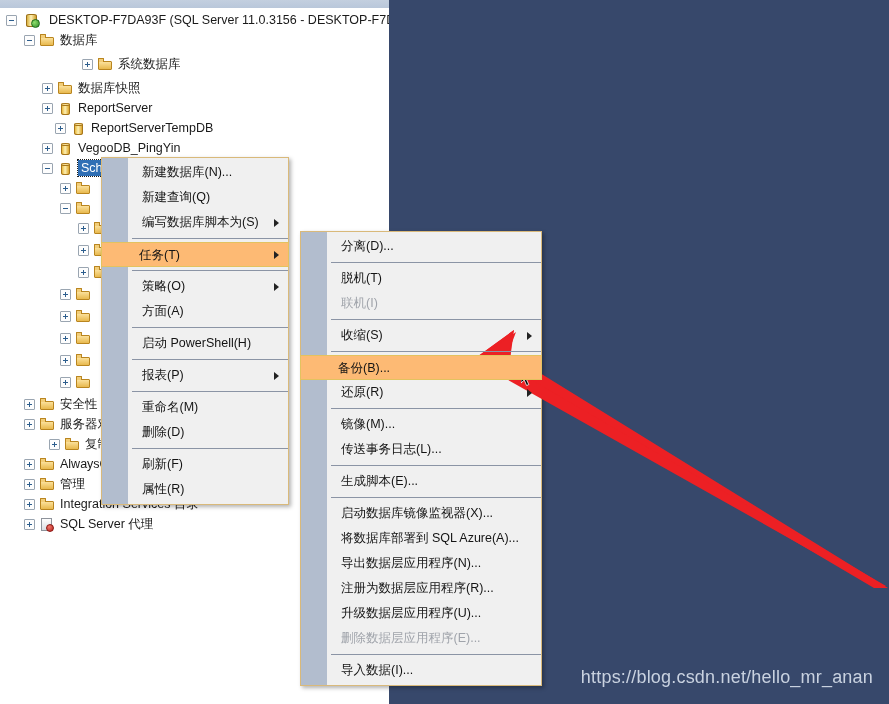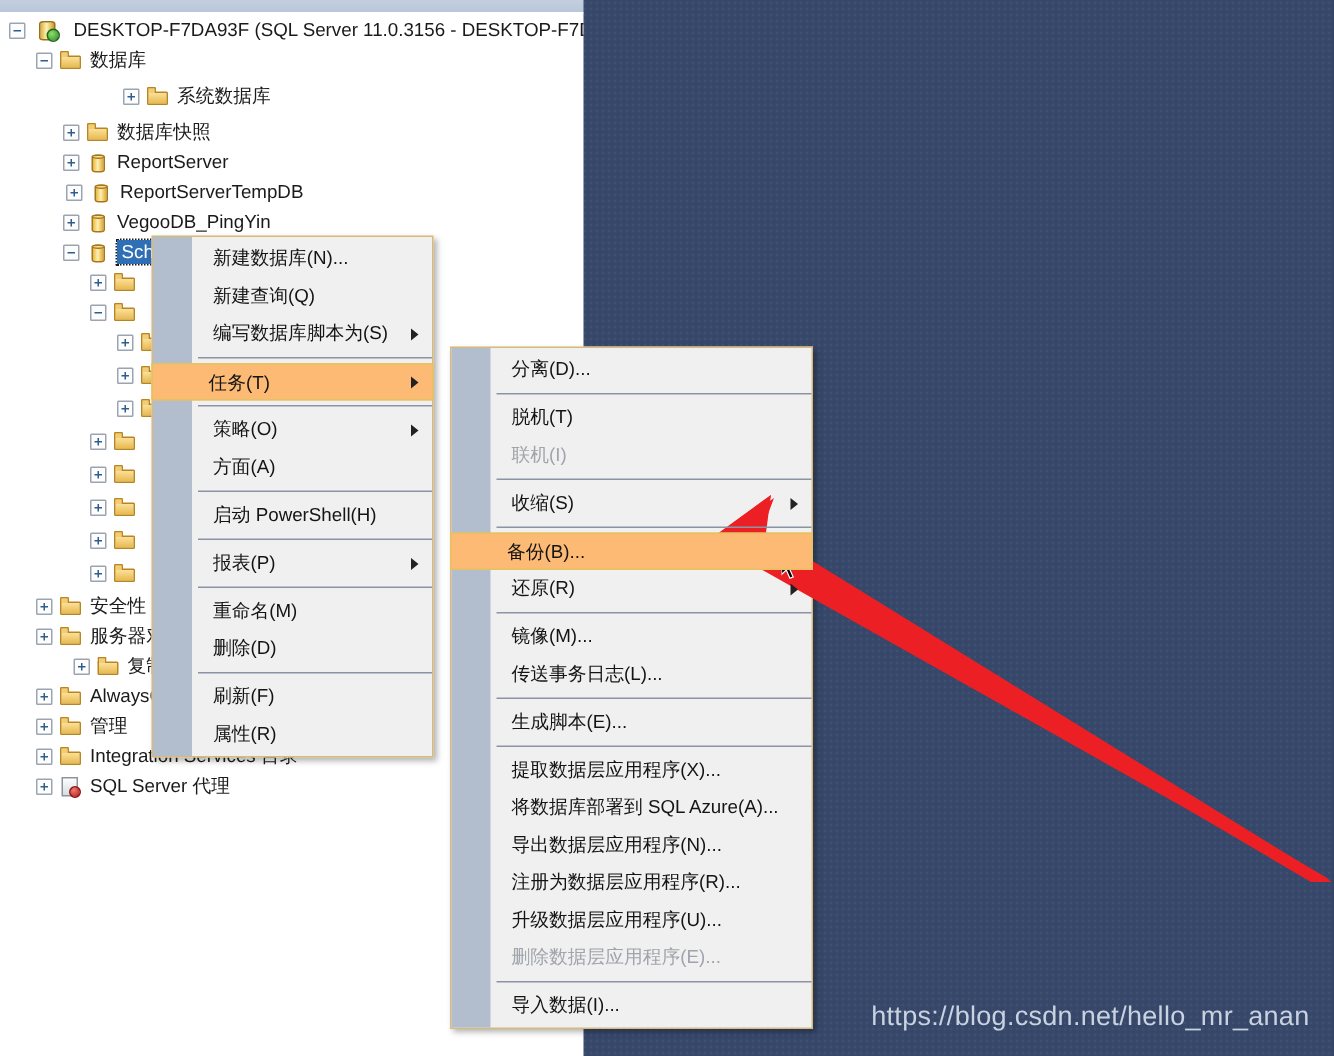--- a/index.html
+++ b/index.html
@@ -157,21 +157,21 @@
   <div class="row" style="left:6px;top:2px;">
     <span class="exp"></span>
     <span class="ico server"></span>
     <span class="lbl">DESKTOP-F7DA93F (SQL Server 11.0.3156 - DESKTOP-F7DA</span>
   </div>
   <div id="tree-nodes">
       <div class="row" style="left: 24px; top: 22px;"><span class="exp"></span><span class="ico folder"></span><span class="lbl">数据库</span></div>
       <div class="row" style="left: 42px; top: 46px; padding-left: 40px;"><span class="exp plus"></span><span class="ico folder"></span><span class="lbl">系统数据库</span></div>
       <div class="row" style="left: 42px; top: 70px;"><span class="exp plus"></span><span class="ico folder"></span><span class="lbl">数据库快照</span></div>
       <div class="row" style="left: 42px; top: 90px;"><span class="exp plus"></span><span class="ico db"></span><span class="lbl">ReportServer</span></div>
-      <div class="row" style="left: 44px; top: 110px;"><span class="exp plus"></span><span class="ico db"></span><span class="lbl">ReportServerTempDB</span></div>
+      <div class="row" style="left: 55px; top: 110px;"><span class="exp plus"></span><span class="ico db"></span><span class="lbl">ReportServerTempDB</span></div>
       <div class="row" style="left: 42px; top: 130px;"><span class="exp plus"></span><span class="ico db"></span><span class="lbl">VegooDB_PingYin</span></div>
       <div class="row selected" style="left: 42px; top: 150px;"><span class="exp"></span><span class="ico db"></span><span class="lbl">School</span></div>
       <div class="row" style="left: 60px; top: 170px;"><span class="exp plus"></span><span class="ico folder"></span></div>
       <div class="row" style="left: 60px; top: 190px;"><span class="exp"></span><span class="ico folder"></span></div>
       <div class="row" style="left: 78px; top: 210px;"><span class="exp plus"></span><span class="ico folder"></span></div>
       <div class="row" style="left: 78px; top: 232px;"><span class="exp plus"></span><span class="ico folder"></span></div>
       <div class="row" style="left: 78px; top: 254px;"><span class="exp plus"></span><span class="ico folder"></span></div>
       <div class="row" style="left: 60px; top: 276px;"><span class="exp plus"></span><span class="ico folder"></span></div>
       <div class="row" style="left: 60px; top: 298px;"><span class="exp plus"></span><span class="ico folder"></span></div>
       <div class="row" style="left: 60px; top: 320px;"><span class="exp plus"></span><span class="ico folder"></span></div>
@@ -222,21 +222,21 @@
       <li class="item"><span>收缩(S)</span><span class="arrowr"></span></li>
       <li class="sep"></li>
       <li class="item hl"><span>备份(B)...</span></li>
       <li class="item"><span>还原(R)</span><span class="arrowr"></span></li>
       <li class="sep"></li>
       <li class="item"><span>镜像(M)...</span></li>
       <li class="item"><span>传送事务日志(L)...</span></li>
       <li class="sep"></li>
       <li class="item"><span>生成脚本(E)...</span></li>
       <li class="sep"></li>
-      <li class="item"><span>提取数据层应用程序(X)...</span></li>
+      <li class="item"><span>启动数据库镜像监视器(X)...</span></li>
       <li class="item"><span>将数据库部署到 SQL Azure(A)...</span></li>
       <li class="item"><span>导出数据层应用程序(N)...</span></li>
       <li class="item"><span>注册为数据层应用程序(R)...</span></li>
       <li class="item"><span>升级数据层应用程序(U)...</span></li>
       <li class="item disabled"><span>删除数据层应用程序(E)...</span></li>
       <li class="sep"></li>
       <li class="item"><span>导入数据(I)...</span></li>
     </ul>
 </div>
 

